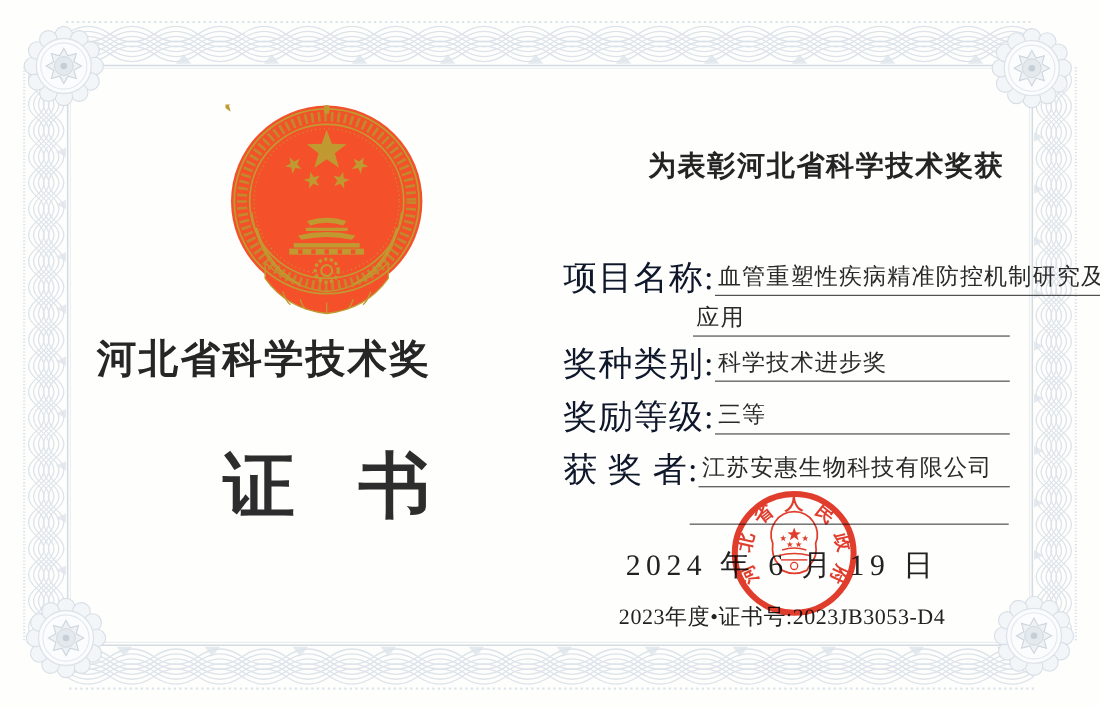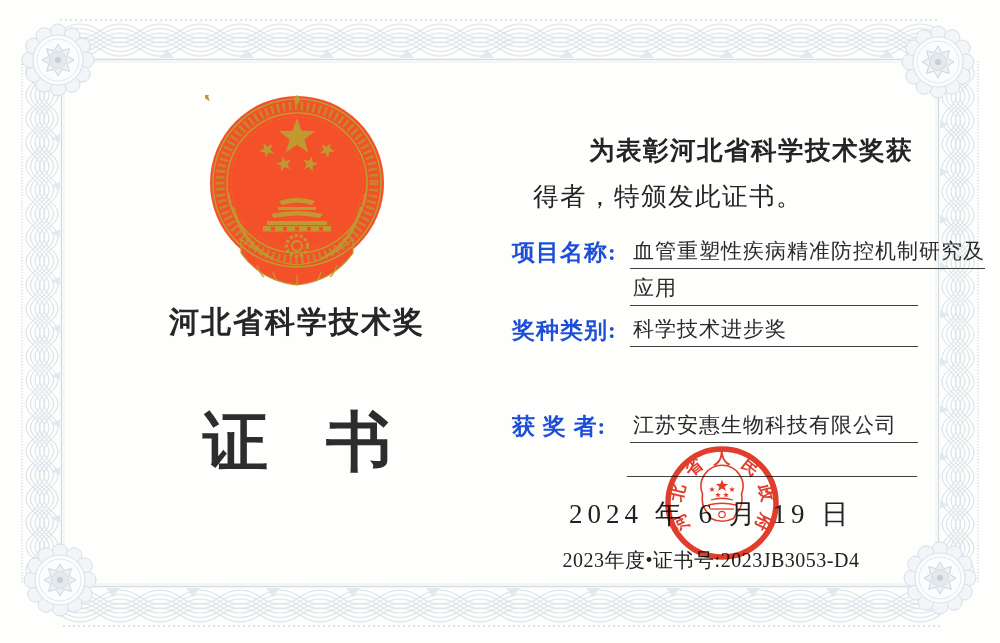--- a/index.html
+++ b/index.html
@@ -14,35 +14,35 @@
   }
   html,body{margin:0;padding:0;background:#ffffff;}
   .cert{
     position:relative;width:1000px;height:643px;background:#fefefd;
     overflow:hidden;font-family:"Liberation Serif","DejaVu Serif",serif;color:var(--ink);
   }
   .border-svg{position:absolute;left:0;top:0;width:1000px;height:643px;}
   
   .emblem{position:absolute;left:205px;top:95px;width:185px;height:195px;}
   .award-title{
-    position:absolute;left:88px;top:302px;width:418px;text-align:center;
+    position:absolute;left:88px;top:302px;width:418px;text-align:left;
     font-family:"DejaVu Sans","Liberation Sans",sans-serif;font-weight:bold;
-    font-size:30px;letter-spacing:2px;color:#262626;white-space:nowrap;
+    font-size:36px;letter-spacing:2px;color:#262626;white-space:nowrap;
   }
   .cert-title{
     position:absolute;left:88px;top:398px;width:418px;display:flex;justify-content:center;gap:58px;
     font-family:"DejaVu Sans","Liberation Sans",sans-serif;font-weight:bold;
     font-size:65px;color:#2d2d2d;
   }
   
   .intro{position:absolute;left:533px;top:128px;width:384px;font-size:25.5px;letter-spacing:1.5px;line-height:46px;color:#242424;}
   .intro .l1{text-indent:56px;font-weight:bold;}
   .frow{position:absolute;left:512px;width:406px;display:flex;align-items:flex-end;}
   .frow .lab{
-    flex:none;min-width:118px;font-size:23px;font-weight:700;letter-spacing:1px;color:#1d4ed8;
+    flex:none;min-width:118px;font-size:31px;font-weight:400;letter-spacing:1px;color:#0f172a;
     line-height:32px;white-space:nowrap;
   }
   .frow .val{
     flex:1;font-size:21px;letter-spacing:1px;color:#2a2a2a;line-height:27px;
     border-bottom:1.5px solid var(--line);padding:0 0 3px 3px;white-space:nowrap;
   }
   .r1{top:237px;} .r2{top:275px;} .r3{top:315px;} .r4{top:363px;} .r5{top:411px;justify-content:space-between;}
   .blank-line{position:absolute;left:627px;top:476px;width:290px;border-top:1.5px solid var(--line);}
   .date-line{position:absolute;left:505px;top:496px;width:412px;text-align:center;font-size:27px;letter-spacing:5px;color:#222;}
   .certno-line{position:absolute;left:505px;top:547px;width:412px;text-align:center;font-size:20px;letter-spacing:0.5px;color:#222;}
@@ -162,34 +162,37 @@
   </svg>
 
   <div class="award-title">河北省科学技术奖</div>
   <div class="cert-title">
     <span>证</span>
     <span>书</span>
   </div>
 
   <div class="intro">
     <div class="l1">为表彰河北省科学技术奖获</div>
-    <div class="l2">得者，特颁发此证书。</div>
   </div>
 
   <div class="frow r1">
     <span class="lab">项目名称:</span>
     <span class="val">血管重塑性疾病精准防控机制研究及</span>
   </div>
   <div class="frow r3">
     <span class="lab">奖种类别:</span>
     <span class="val">科学技术进步奖</span>
   </div>
   <div class="frow r2">
     <span class="lab"></span>
     <span class="val">应用</span>
+  </div>
+  <div class="frow r4">
+    <span class="lab">奖励等级:</span>
+    <span class="val">三等</span>
   </div>
   <div class="frow r5">
     <span class="lab">获 奖 者:</span>
     <span class="val">江苏安惠生物科技有限公司</span>
   </div>
 
   <div class="blank-line"></div>
 
   <div class="date-line">2024 年 6 月 19 日</div>
   <div class="certno-line">2023年度•证书号:2023JB3053-D4</div>

